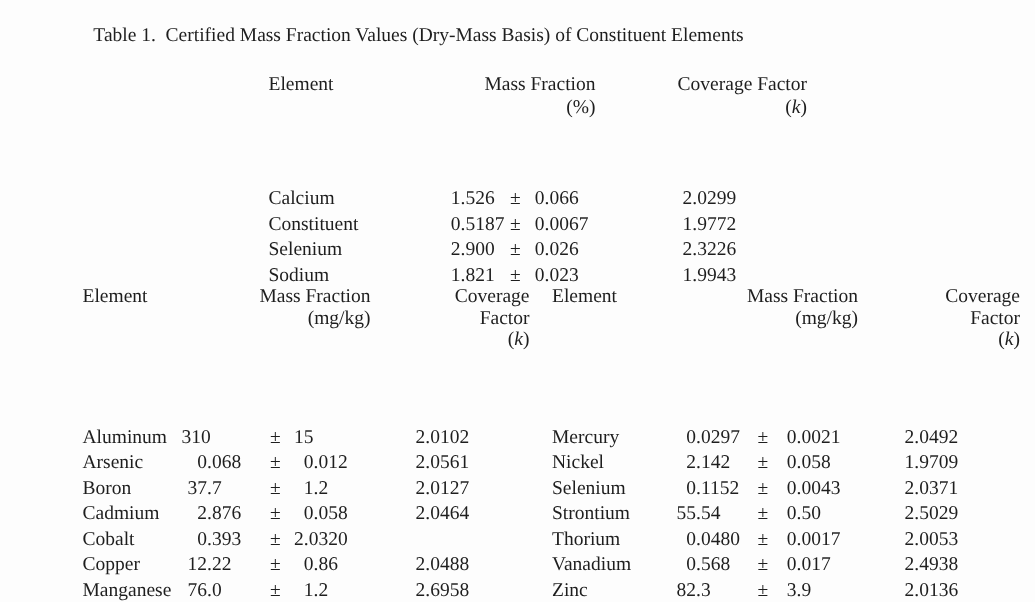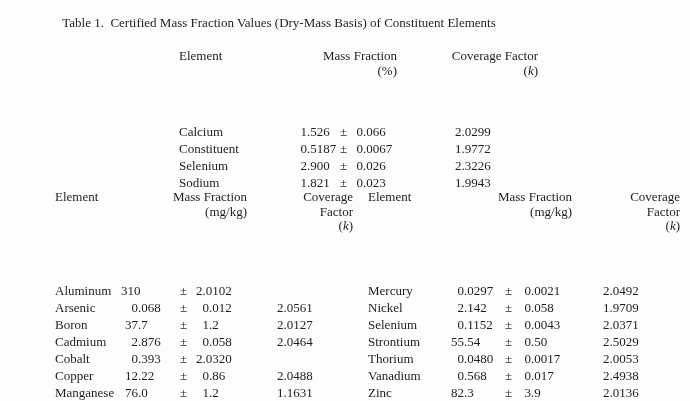--- a/index.html
+++ b/index.html
@@ -76,20 +76,21 @@
 <div class="hdr hc" style="left:117px;top:204px;width:130px">(mg/kg)</div>
 <div class="hdr hc" style="left:233px;top:189px;width:120px">Coverage</div>
 <div class="hdr hc" style="left:233px;top:204px;width:120px">Factor</div>
 <div class="hdr hc" style="left:233px;top:218px;width:120px"><span>(</span><span class="it">k</span><span>)</span></div>
 
 <div class="rows t2" style="left:55px;top:252px">
   <div class="row">
       <span>Aluminum</span>
       <span><span class="ip mi">310</span><span></span></span>
       <span>±</span>
+      <span><span class="ip ui">15</span><span></span></span>
       <span>2.0102</span>
     </div>
   <div class="row">
       <span>Arsenic</span>
       <span><span class="ip mi">0</span><span>.068</span></span>
       <span>±</span>
       <span><span class="ip ui">0</span><span>.012</span></span>
       <span>2.0561</span>
     </div>
   <div class="row">
@@ -117,21 +118,21 @@
       <span><span class="ip mi">12</span><span>.22</span></span>
       <span>±</span>
       <span><span class="ip ui">0</span><span>.86</span></span>
       <span>2.0488</span>
     </div>
   <div class="row">
       <span>Manganese</span>
       <span><span class="ip mi">76</span><span>.0</span></span>
       <span>±</span>
       <span><span class="ip ui">1</span><span>.2</span></span>
-      <span>1.1631</span>
+      <span>2.6958</span>
     </div>
 </div>
 
 <div class="hdr" style="left:368px;top:189px">Element</div>
 <div class="hdr hc" style="left:442px;top:189px;width:130px">Mass Fraction</div>
 <div class="hdr hc" style="left:442px;top:204px;width:130px">(mg/kg)</div>
 <div class="hdr hc" style="left:560px;top:189px;width:120px">Coverage</div>
 <div class="hdr hc" style="left:560px;top:204px;width:120px">Factor</div>
 <div class="hdr hc" style="left:560px;top:218px;width:120px"><span>(</span><span class="it">k</span><span>)</span></div>
 

